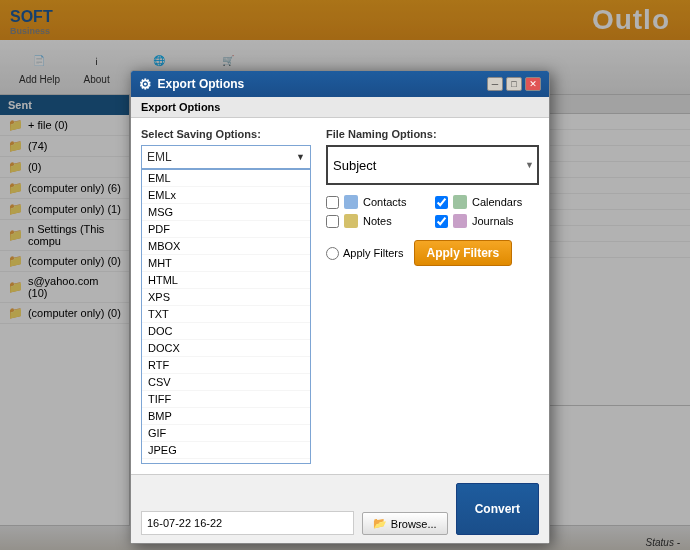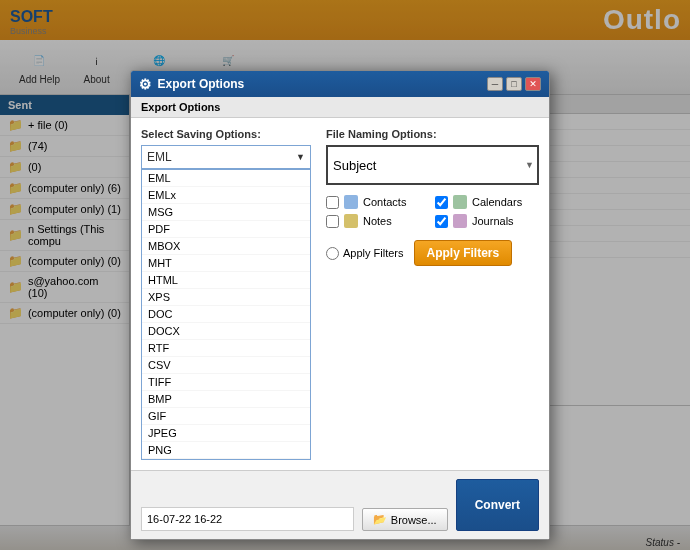--- a/index.html
+++ b/index.html
@@ -21,21 +21,21 @@
       height: 550px;
       background: #f0f0f0;
     }
 
     .app-header {
       background: linear-gradient(180deg, #f5a623 0%, #e8951e 100%);
       height: 40px;
       display: flex;
       align-items: center;
       justify-content: flex-end;
-      padding-right: 9px;
+      padding-right: 20px;
     }
 
     .app-toolbar {
       background: linear-gradient(180deg, #ffffff 0%, #e8e8e8 100%);
       height: 55px;
       border-bottom: 1px solid #ccc;
       display: flex;
       align-items: center;
       padding: 5px 10px;
       gap: 5px;
@@ -409,20 +409,21 @@
       position: absolute;
       top: 8px;
       left: 10px;
       display: flex;
       flex-direction: column;
     }
 
     .logo-sub {
       font-size: 9px;
       color: #888;
+      font-weight: bold;
     }
   </style>
 </head>
 <body>
 
 <div class="app-bg">
 
   <div class="app-header">
     <div class="logo-area">
       <span class="ssoft-logo">SOFT</span>
@@ -601,20 +602,21 @@
 
           <div class="format-dropdown">
             <div class="format-item">EML</div>
             <div class="format-item">EMLx</div>
             <div class="format-item">MSG</div>
             <div class="format-item">PDF</div>
             <div class="format-item">MBOX</div>
             <div class="format-item">MHT</div>
             <div class="format-item">HTML</div>
             <div class="format-item">XPS</div>
+            <div class="format-item">TXT</div>
             <div class="format-item">DOC</div>
             <div class="format-item">DOCX</div>
             <div class="format-item">RTF</div>
             <div class="format-item">CSV</div>
             <div class="format-item">TIFF</div>
             <div class="format-item">BMP</div>
             <div class="format-item">GIF</div>
             <div class="format-item">JPEG</div>
             <div class="format-item">PNG</div>
 

